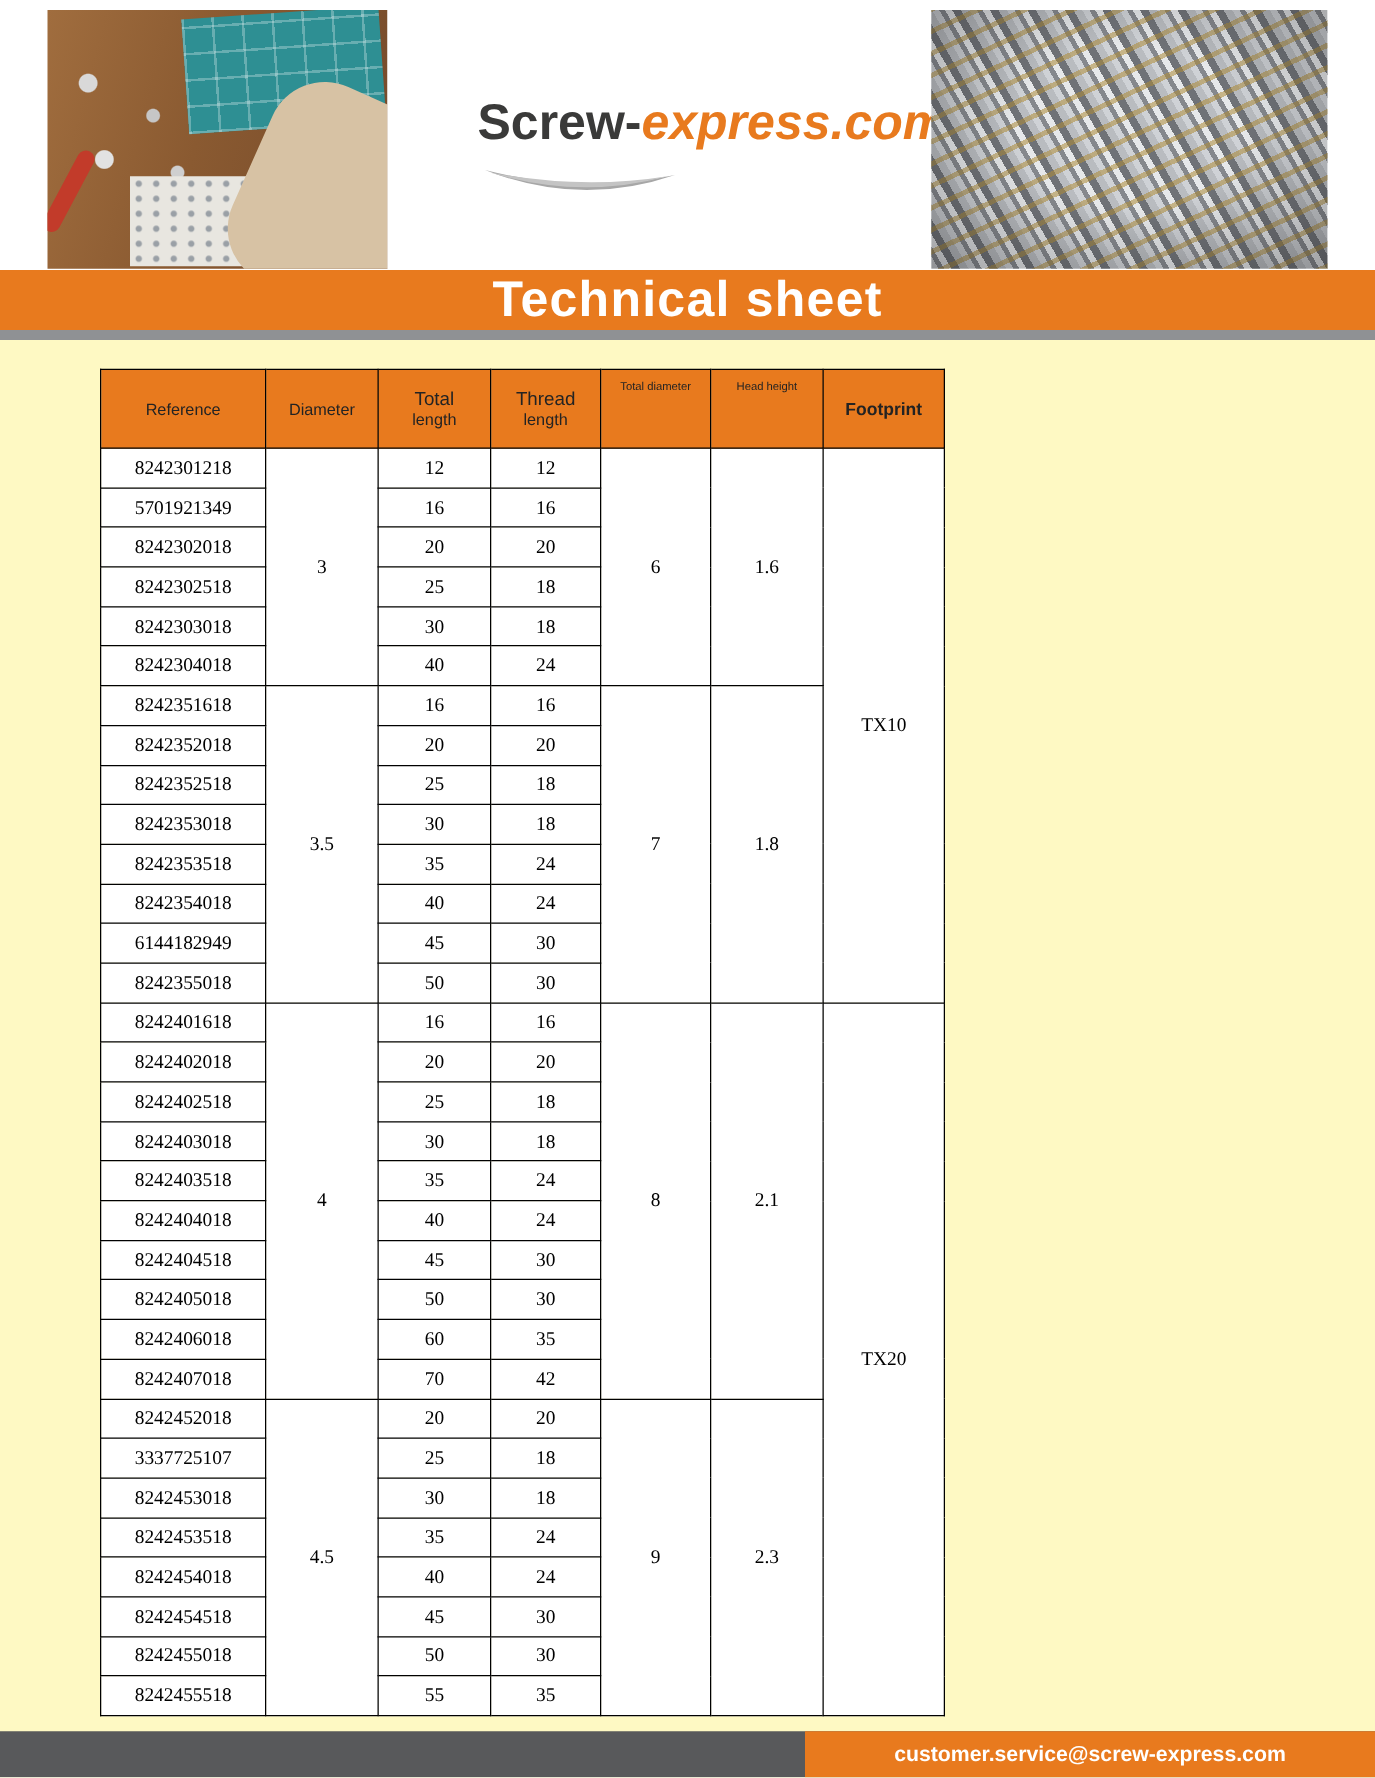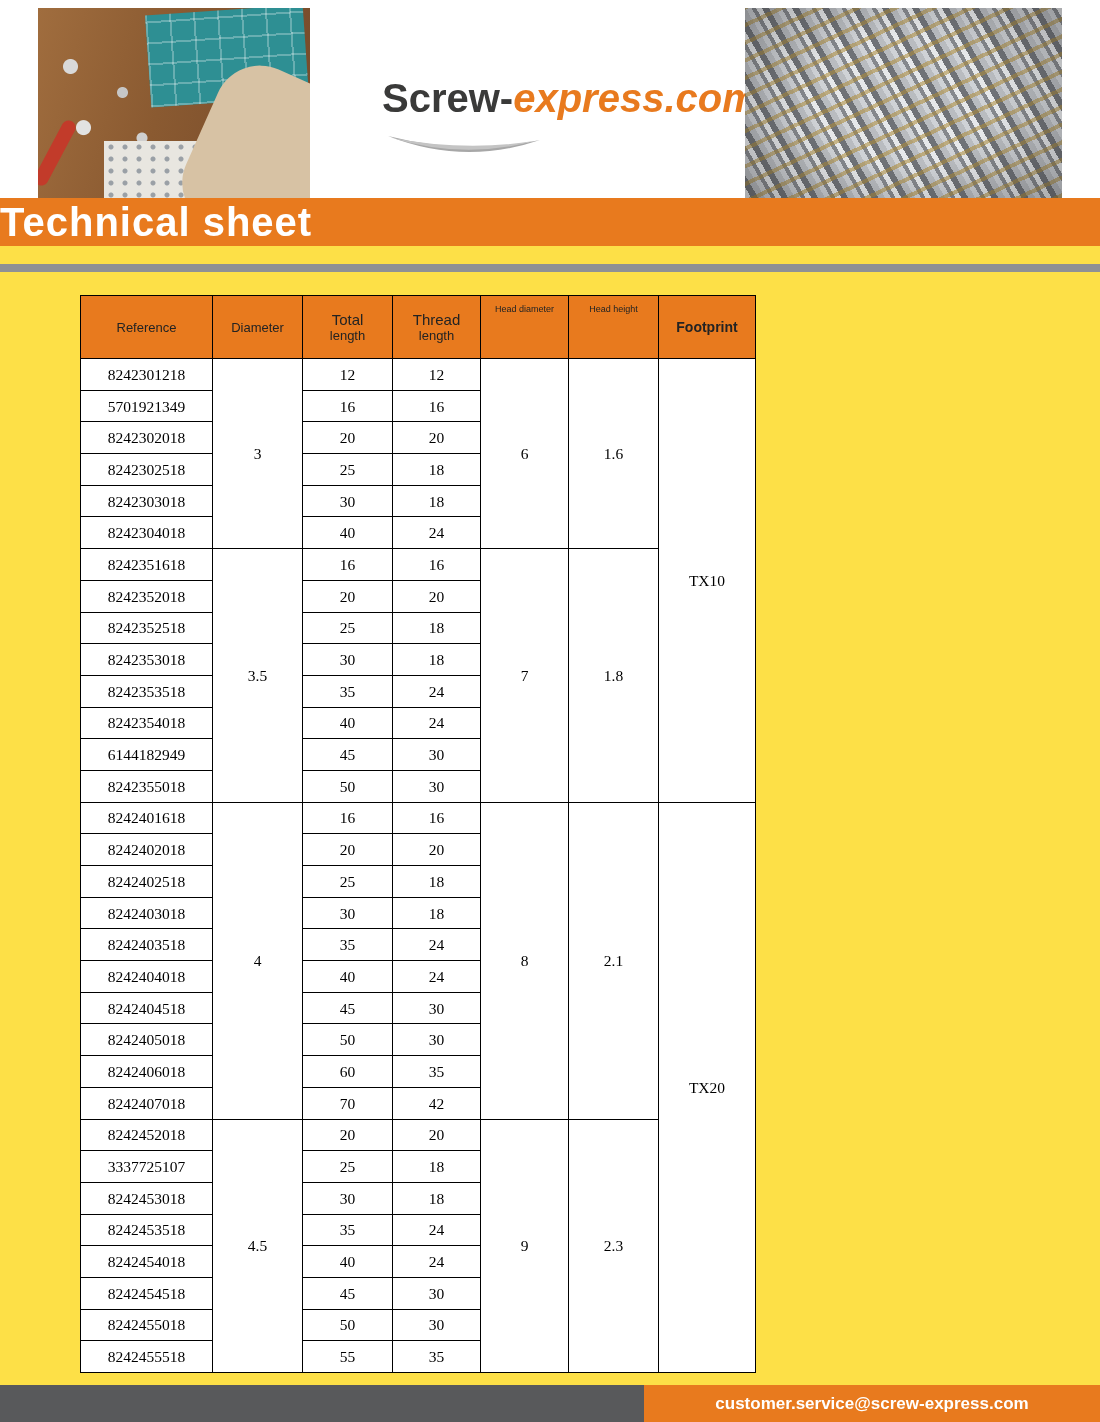--- a/index.html
+++ b/index.html
@@ -1,18 +1,18 @@
 <!DOCTYPE html>
 <html><head>
 <meta charset="utf-8">
 <style>
   *{margin:0;padding:0;box-sizing:border-box}
   html,body{background:#fff}
   body{width:1100px;height:1422px;position:relative;font-family:"Liberation Sans",sans-serif}
-  .page{position:absolute;inset:0;overflow:hidden;background:#fde047}
+  .page{position:absolute;inset:0;overflow:hidden;background:#fef9c3}
 
   
   .top{position:absolute;left:0;top:0;width:1100px;height:216px;background:#fff}
   .photo{position:absolute;top:8px;height:207px;overflow:hidden}
   .photo-left{left:38px;width:272px;
     background:linear-gradient(105deg,#a06d3e 0%,#8a5a31 45%,#74492a 100%)}
   .tray-teal{position:absolute;right:4px;top:2px;width:158px;height:92px;background:#2e8f93;transform:rotate(-4deg);
     background-image:repeating-linear-gradient(0deg,rgba(255,255,255,.28) 0 2px,transparent 2px 21px),
                      repeating-linear-gradient(90deg,rgba(255,255,255,.28) 0 2px,transparent 2px 24px)}
   .tray-white{position:absolute;left:66px;bottom:2px;width:138px;height:72px;background:#e8e6e0;
@@ -31,22 +31,22 @@
       repeating-linear-gradient(60deg,#cfd2d6 0 5px,#85888d 5px 9px,#e6e8ea 9px 14px,#6f7277 14px 20px,#b9bcc0 20px 26px)}
   .photo-right .vignette{position:absolute;inset:0;background:radial-gradient(ellipse at 50% 45%,transparent 40%,rgba(30,30,32,.35) 100%)}
 
   .logo-area{position:absolute;left:310px;top:8px;width:435px;height:207px;background:#fff}
   .logo-text{position:absolute;left:72px;top:70px;font-size:40px;font-weight:700;white-space:nowrap;line-height:1}
   .logo-dark{color:#3a3a39}
   .logo-orange{color:#e87a1e;font-style:italic}
   .swoosh{position:absolute;left:74px;top:124px;width:160px;height:32px}
 
   
-  .banner{position:absolute;left:0;top:198px;width:1100px;height:48px;background:#e87a1e;
-    display:flex;align-items:center;}
+  .banner{position:absolute;left:0;top:216px;width:1100px;height:48px;background:#e87a1e;
+    display:flex;align-items:center;justify-content:center}
   .banner-title{color:#fff;font-size:40px;font-weight:800;letter-spacing:1px}
   .banner-shadow{position:absolute;left:0;top:264px;width:1100px;height:8px;background:#8f9194}
 
   
   #spec-table{position:absolute;left:80px;top:295px;width:675px;border-collapse:collapse;table-layout:fixed}
   #spec-table th,#spec-table td{border:1px solid #000}
   #spec-table thead th{background:#e87a1e;height:63px;color:#232323;font-weight:400;text-align:center;vertical-align:middle}
   .h-line2{margin-top:0}
   .h-small .h-line1{font-size:13px}
   .h-big .h-line1{font-size:15px}
@@ -117,21 +117,21 @@
           </th>
           <th class="h-big">
             <div class="h-line1">Total</div>
             <div class="h-line2">length</div>
           </th>
           <th class="h-big">
             <div class="h-line1">Thread</div>
             <div class="h-line2">length</div>
           </th>
           <th class="h-tiny">
-            <div class="h-line1">Head diameter</div>
+            <div class="h-line1">Total diameter</div>
           </th>
           <th class="h-tiny">
             <div class="h-line1">Head height</div>
           </th>
           <th class="h-medium">
             <div class="h-line1">Footprint</div>
           </th>
         </tr>
       </thead>
       <tbody>

